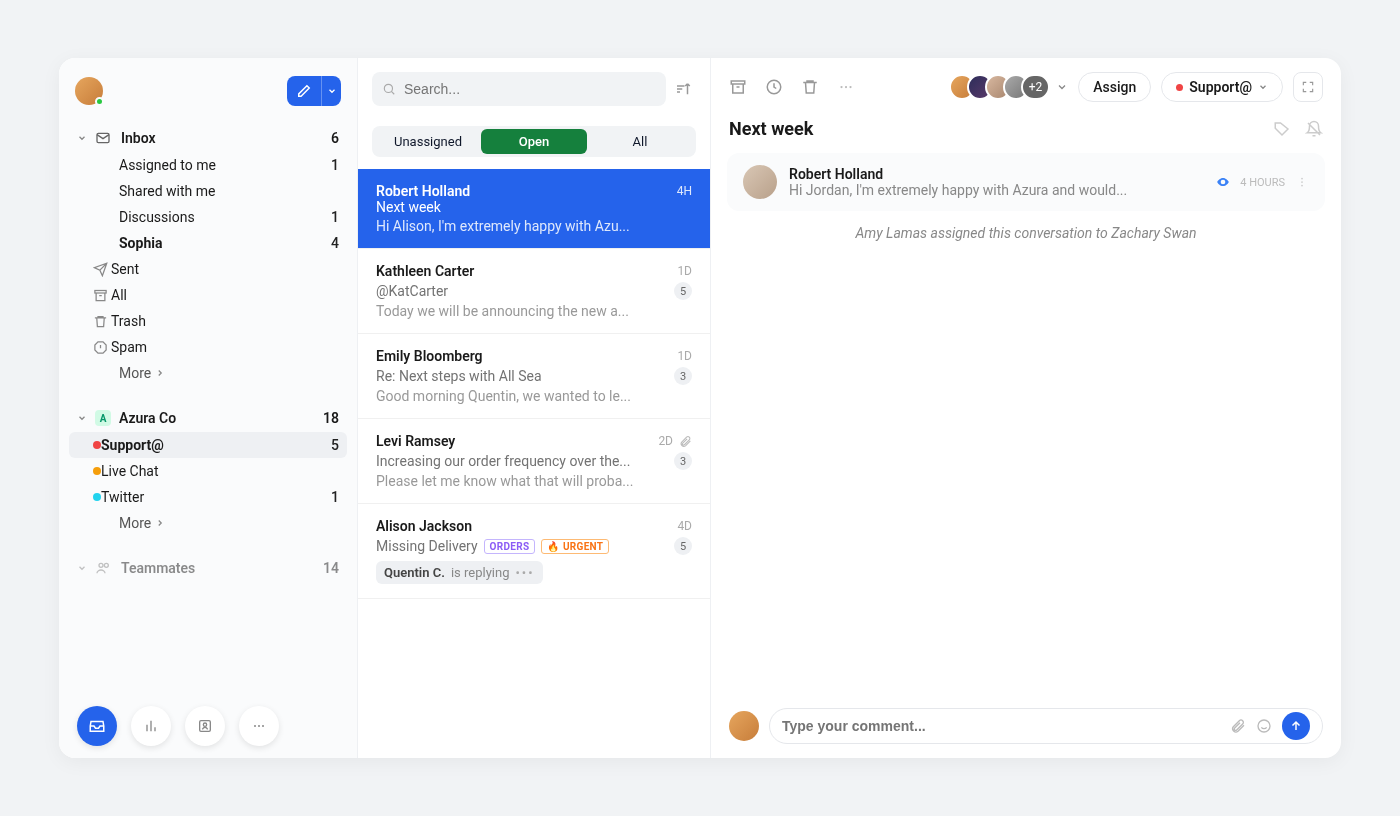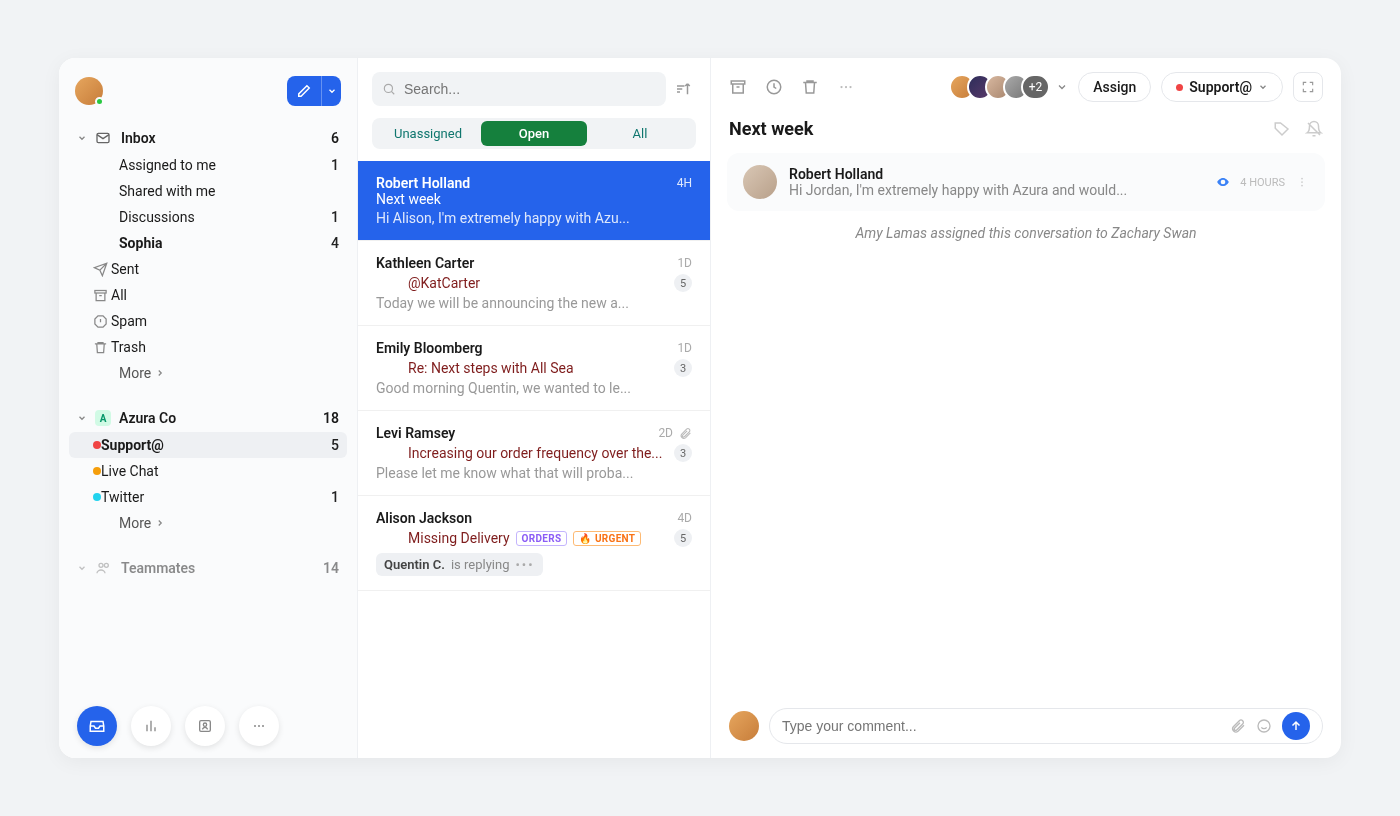--- a/index.html
+++ b/index.html
@@ -121,54 +121,54 @@
   color:#666; cursor:pointer;
 }
 .bottom-btn.primary { background:#2563eb; color:#fff; }
 
 
 .convo-col {
   width: 354px; border-left:1px solid #eef0f3; border-right:1px solid #eef0f3;
   display:flex; flex-direction:column;
 }
 .search-row {
-  display:flex; align-items:center; gap:8px; padding:14px 14px 12px 14px;
+  display:flex; align-items:center; gap:8px; padding:14px 14px 20px 14px;
 }
 .search-box {
   flex:1; height:34px; background:#f1f3f5; border-radius:8px;
   display:flex; align-items:center; gap:8px; padding:0 10px;
   color:#999;
 }
 .search-box input {
   border:none; background:transparent; outline:none; flex:1;
   font-size:14px; color:#333;
 }
 .sort-btn{ width:22px;color:#888;cursor:pointer; }
 .seg-row{ padding: 0 14px 12px 14px; }
 .segmented {
   display:flex; background:#f1f3f5; border-radius:8px; padding:3px;
 }
 .segmented .seg {
   flex:1; text-align:center; padding:5px 0; font-size:13px;
-  color:#0f766e; border-radius:6px; cursor:pointer;
+  color:#0f172a; border-radius:6px; cursor:pointer;
 }
 .segmented .seg.active { background:#15803d; color:#fff; font-weight:500; }
 .convos { flex:1; overflow:auto; }
 .convo {
   padding:14px 18px; border-bottom:1px solid #f0f0f0; cursor:pointer;
 }
 .convo.selected { background:#2563eb; color:#fff; }
 .convo.selected .cv-preview,
 .convo.selected .cv-time { color: rgba(255,255,255,0.85); }
 .cv-row1{display:flex; align-items:center; justify-content:space-between;}
 .cv-sender{ font-weight:600; }
 .cv-time{ font-size:12px; color:#aaa; }
 .cv-row2{display:flex; align-items:center; justify-content:space-between; margin-top:3px;}
 .cv-subject{ color:inherit; }
-.convo:not(.selected) .cv-subject{ color:#7f1d1d;margin-left:32px; }
+.convo:not(.selected) .cv-subject{ color:#737373; }
 .cv-preview{ color:#999; margin-top:3px; white-space:nowrap; overflow:hidden; text-overflow:ellipsis; }
 .badge-count{
   background:#eef0f3;color:#666;font-size:11px;
   min-width:18px;height:18px;border-radius:9px;
   display:flex;align-items:center;justify-content:center;padding:0 5px;
 }
 .attach-ic{ color:#bbb; }
 .tag{
   font-size:10px;font-weight:700;padding:1px 5px;border-radius:3px;
   border:1px solid;letter-spacing:0.3px;
@@ -229,21 +229,21 @@
   text-align:center;color:#888;font-style:italic;padding:14px;
 }
 .detail-body{flex:1;}
 .compose-row{
   padding:14px 18px; display:flex; gap:10px; align-items:center;
 }
 .comment-box{
   flex:1;height:36px;border:1px solid #e5e7eb;border-radius:20px;
   display:flex;align-items:center;padding:0 12px;color:#aaa;
 }
-.comment-box input{border:none;outline:none;flex:1;font-size:14px;background:transparent;}
+.comment-box input{border:none;outline:none;flex:1;font-size:14px;background:transparent;font-weight:bold;}
 .comment-icons{display:flex;gap:10px;color:#bbb;align-items:center;}
 .send-btn{
   width:28px;height:28px;border-radius:50%;background:#2563eb;
   display:flex;align-items:center;justify-content:center;color:#fff;cursor:pointer;
 }
 svg{display:block;}
 </style>
 </head>
 <body>
 
@@ -316,32 +316,32 @@
               <svg width="15" height="15" viewBox="0 0 24 24" fill="none" stroke="#888" stroke-width="2">
                 <rect x="3" y="4" width="18" height="4"></rect>
                 <path d="M5 8v12h14V8M10 12h4"></path>
               </svg>
             </span>
           <span class="label">All</span>
         </div>
         <div class="nav-item">
           <span class="icon">
               <svg width="15" height="15" viewBox="0 0 24 24" fill="none" stroke="#888" stroke-width="2">
-                <path d="M8 3h8l5 5v8l-5 5H8l-5-5V8l5-5zM12 8v5M12 16h.01"></path>
-              </svg>
-            </span>
-          <span class="label">Spam</span>
+                <path d="M3 6h18M8 6V4h8v2M6 6l1 14h10l1-14"></path>
+              </svg>
+            </span>
+          <span class="label">Trash</span>
         </div>
         <div class="nav-item">
           <span class="icon">
               <svg width="15" height="15" viewBox="0 0 24 24" fill="none" stroke="#888" stroke-width="2">
-                <path d="M3 6h18M8 6V4h8v2M6 6l1 14h10l1-14"></path>
-              </svg>
-            </span>
-          <span class="label">Trash</span>
+                <path d="M8 3h8l5 5v8l-5 5H8l-5-5V8l5-5zM12 8v5M12 16h.01"></path>
+              </svg>
+            </span>
+          <span class="label">Spam</span>
         </div>
         <div class="nav-more">
           <span>More</span>
           <svg width="10" height="10" viewBox="0 0 24 24" fill="none" stroke="#888" stroke-width="3">
               <path d="M9 6l6 6-6 6"></path>
             </svg>
         </div>
       </div>
 
       <div class="nav-section" style="margin-top:18px">

